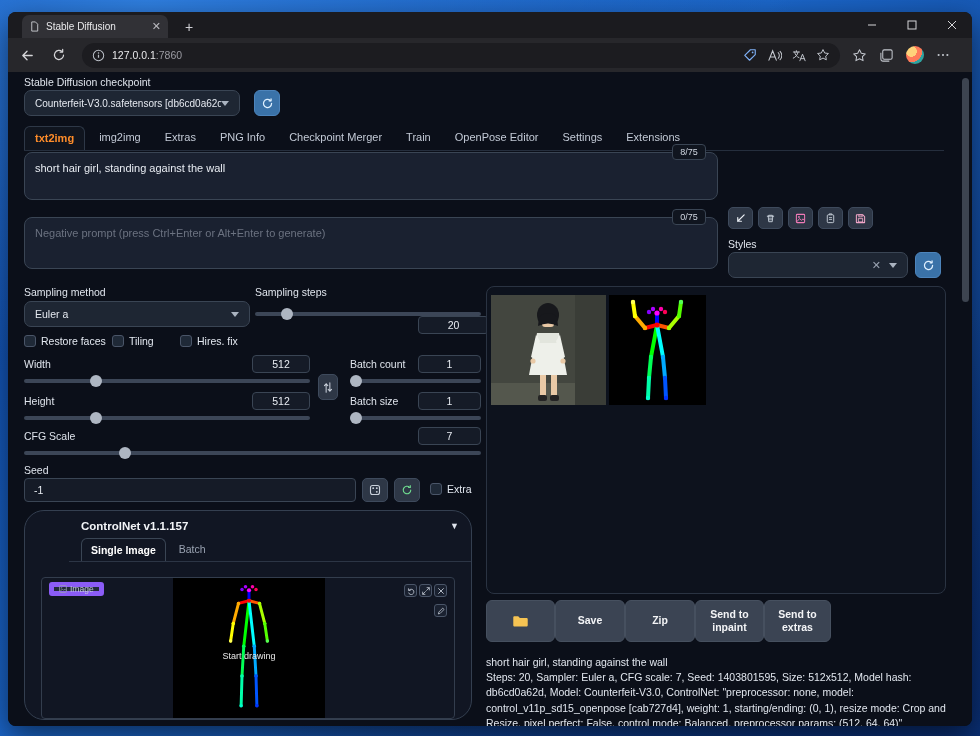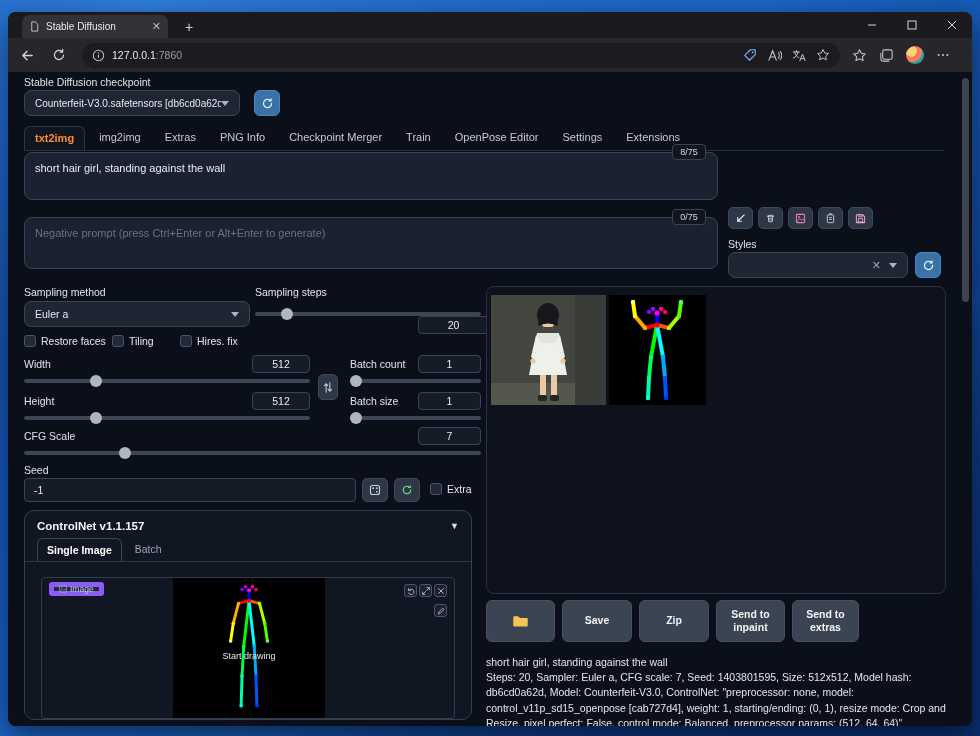--- a/index.html
+++ b/index.html
@@ -74,42 +74,42 @@
 
   .slider { position:absolute; height:4px; background:#3c4657; border-radius:2px; }
   .thumb { position:absolute; top:-4px; width:12px; height:12px; background:#aeb6c2; border-radius:50%; }
 
   .chk { width:12px; height:12px; background:#1f2937; border:1px solid #4a5568; border-radius:3px; display:inline-block; }
   .chkrow { position:absolute; display:flex; align-items:center; gap:5px; }
   .chkrow span.t { color:#e3e8f0; font-size:10.5px; }
 
   
   .cn-panel { position:absolute; left:16px; top:438px; width:448px; height:210px; background:#111623;
-    border:1px solid #343f50; border-radius:10px; overflow:hidden; }
+    border:1px solid #343f50; border-radius:20px; overflow:hidden;padding-left:44px; }
   .cn-head { display:flex; align-items:center; padding:9px 12px 4px; }
   .cn-title { color:#f3f5f8; font-size:11.5px; font-weight:bold; }
   .cn-arrow { margin-left:auto; color:#dfe4ec; font-size:9px; }
   .cn-tabs { display:flex; gap:4px; padding:2px 12px 0; border-bottom:1px solid #2c3545; }
   .cntab { padding:5px 9px; font-size:10.5px; color:#9aa3b2; }
   .cntab.sel { color:#fff; font-weight:bold; border:1px solid #3a4554; border-bottom:none; border-radius:6px 6px 0 0; background:#111623; }
   .cn-img-comp { position:absolute; left:16px; top:66px; width:414px; height:142px; border:1px solid #333d4d; border-radius:4px; background:#11windowtext; background:#111623; }
   .img-chip { position:absolute; left:7px; top:4px; height:14px; background:#222b3a; border:5px solid #8b5cf6;
     border-radius:3px; display:flex; align-items:center; gap:3px; padding:0 5px; color:#c4ccd8; font-size:8.5px; }
   .cn-canvas { position:absolute; left:131px; top:0; width:152px; height:140px; background:#000; }
   .start-drawing { position:absolute; left:0; right:0; top:52%; text-align:center; color:#e8e8e8; font-size:9px; }
   .mini-btn { position:absolute; width:13px; height:13px; border:1px solid #4a5568; border-radius:3px;
     display:flex; align-items:center; justify-content:center; background:#1a2130; }
 
   
   .gallery { position:absolute; left:478px; top:214px; width:460px; height:308px; background:#0d121d;
     border:1px solid #2a3342; border-radius:8px; }
   .thumb1 { position:absolute; left:4px; top:8px; width:115px; height:110px; }
   .thumb2 { position:absolute; left:122px; top:8px; width:97px; height:110px; background:#000; }
 
-  .gbtn-row { position:absolute; left:478px; top:528px; width:460px; display:flex; gap:7px; }
+  .gbtn-row { position:absolute; left:478px; top:528px; width:460px; display:flex; }
   .gbtn { height:42px; background:#3b4453; border:1px solid #46505f; border-radius:6px; color:#f3f4f6;
     font-size:10.5px; font-weight:bold; display:flex; align-items:center; justify-content:center; text-align:center; line-height:1.25; padding:0 4px; }
 
   .geninfo { position:absolute; left:478px; top:583px; width:462px; color:#e1e6ee; font-size:10.5px; line-height:1.45; }
 
   svg { display:block; }
 </style>
 </head>
 <body>
 

